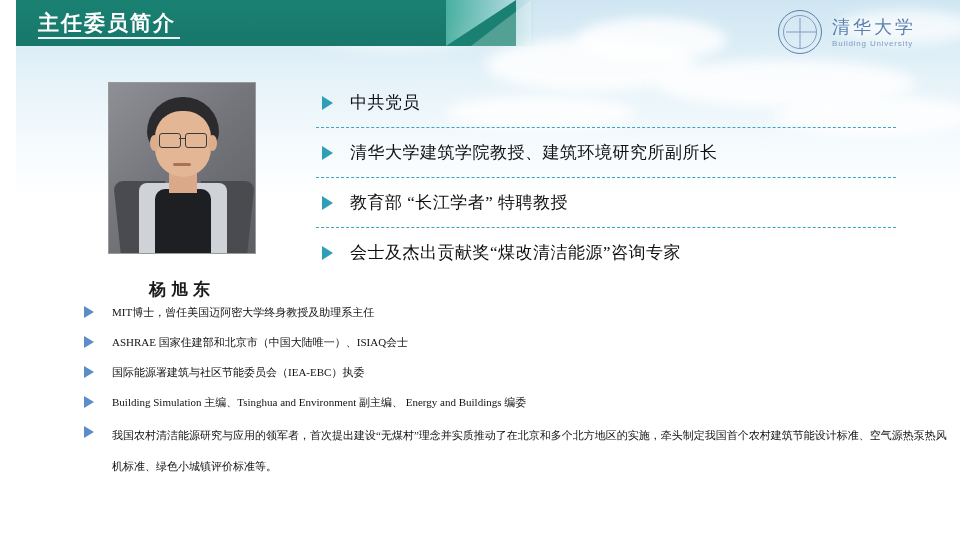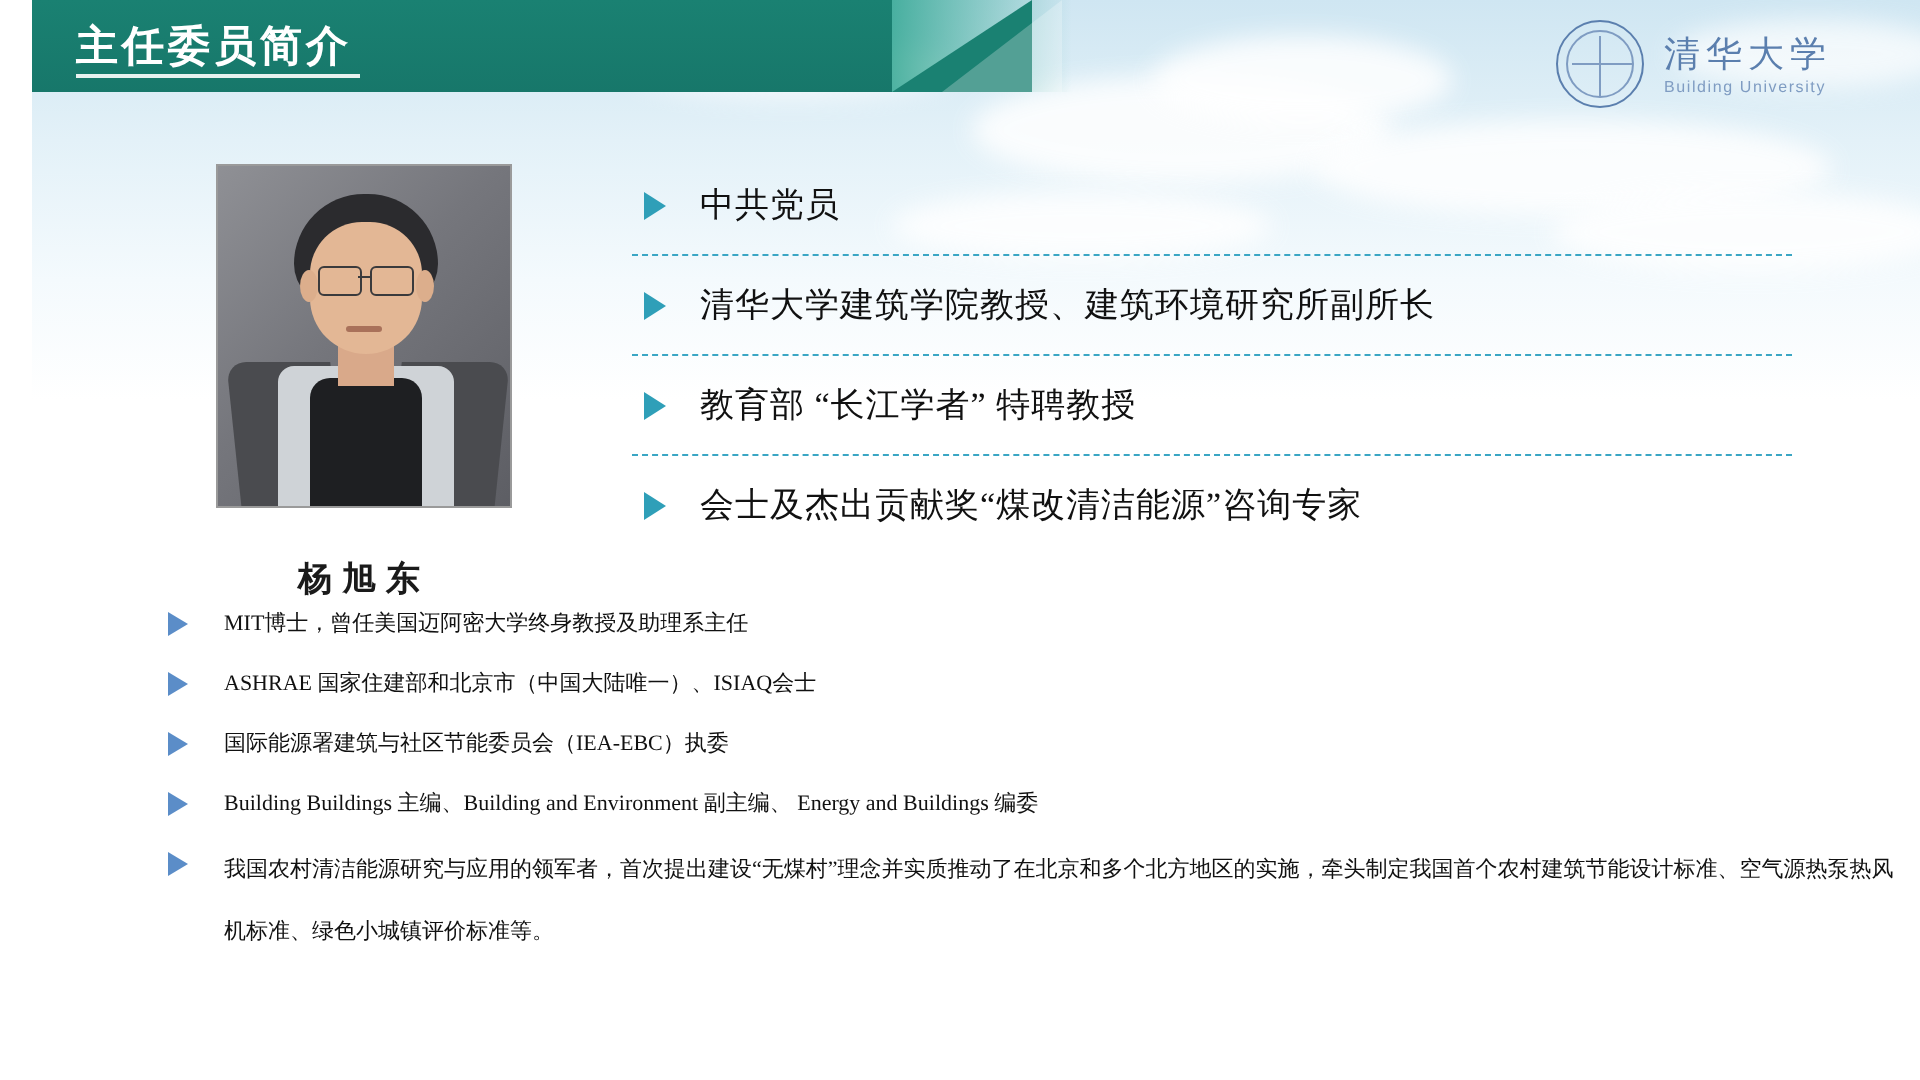--- a/index.html
+++ b/index.html
@@ -347,21 +347,21 @@
     <div class="b-item">
       <span class="arrow"></span>
       <span>ASHRAE 国家住建部和北京市（中国大陆唯一）、ISIAQ会士</span>
     </div>
     <div class="b-item">
       <span class="arrow"></span>
       <span>国际能源署建筑与社区节能委员会（IEA-EBC）执委</span>
     </div>
     <div class="b-item">
       <span class="arrow"></span>
-      <span>Building Buildings 主编、Building and Environment 副主编、 Energy and Buildings 编委</span>
+      <span>Building Simulation 主编、Tsinghua and Environment 副主编、 Energy and Buildings 编委</span>
     </div>
     <div class="b-item multiline">
       <span class="arrow"></span>
       <span>我国农村清洁能源研究与应用的领军者，首次提出建设“无煤村”理念并实质推动了在北京和多个北方地区的实施，牵头制定我国首个农村建筑节能设计标准、空气源热泵热风机标准、绿色小城镇评价标准等。</span>
     </div>
   </div>
 
 </div>
 
 </body></html>

